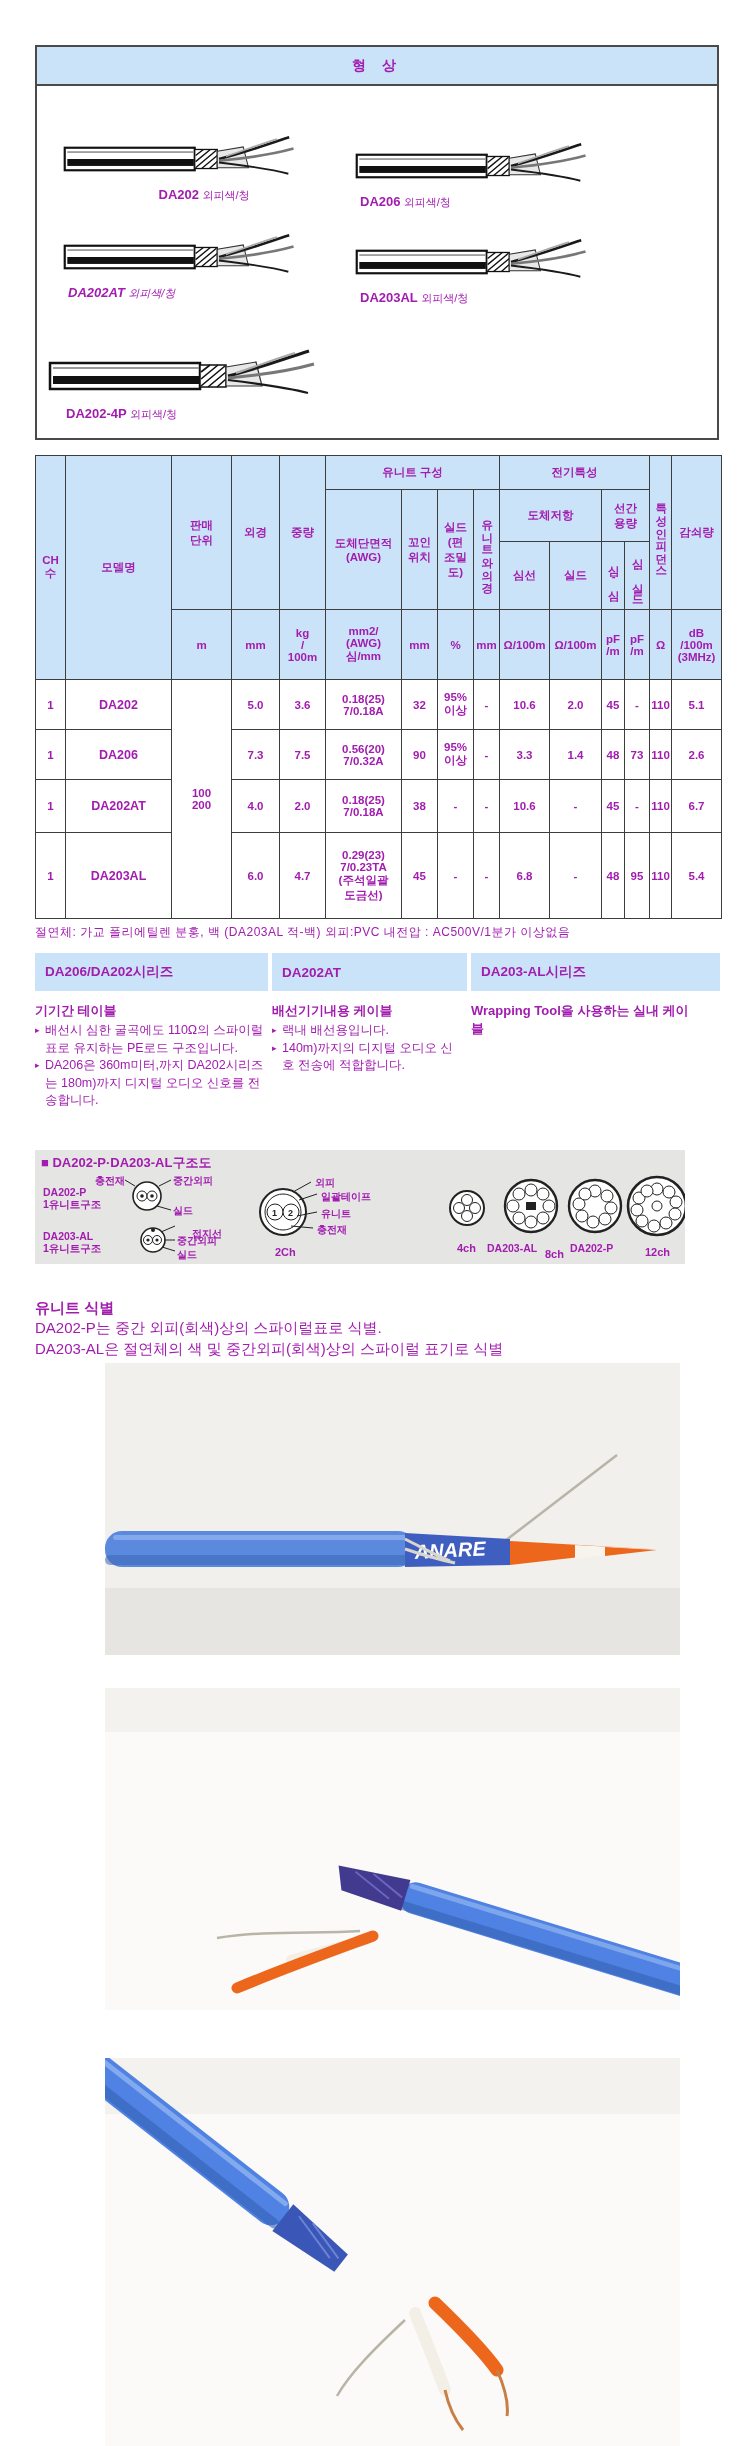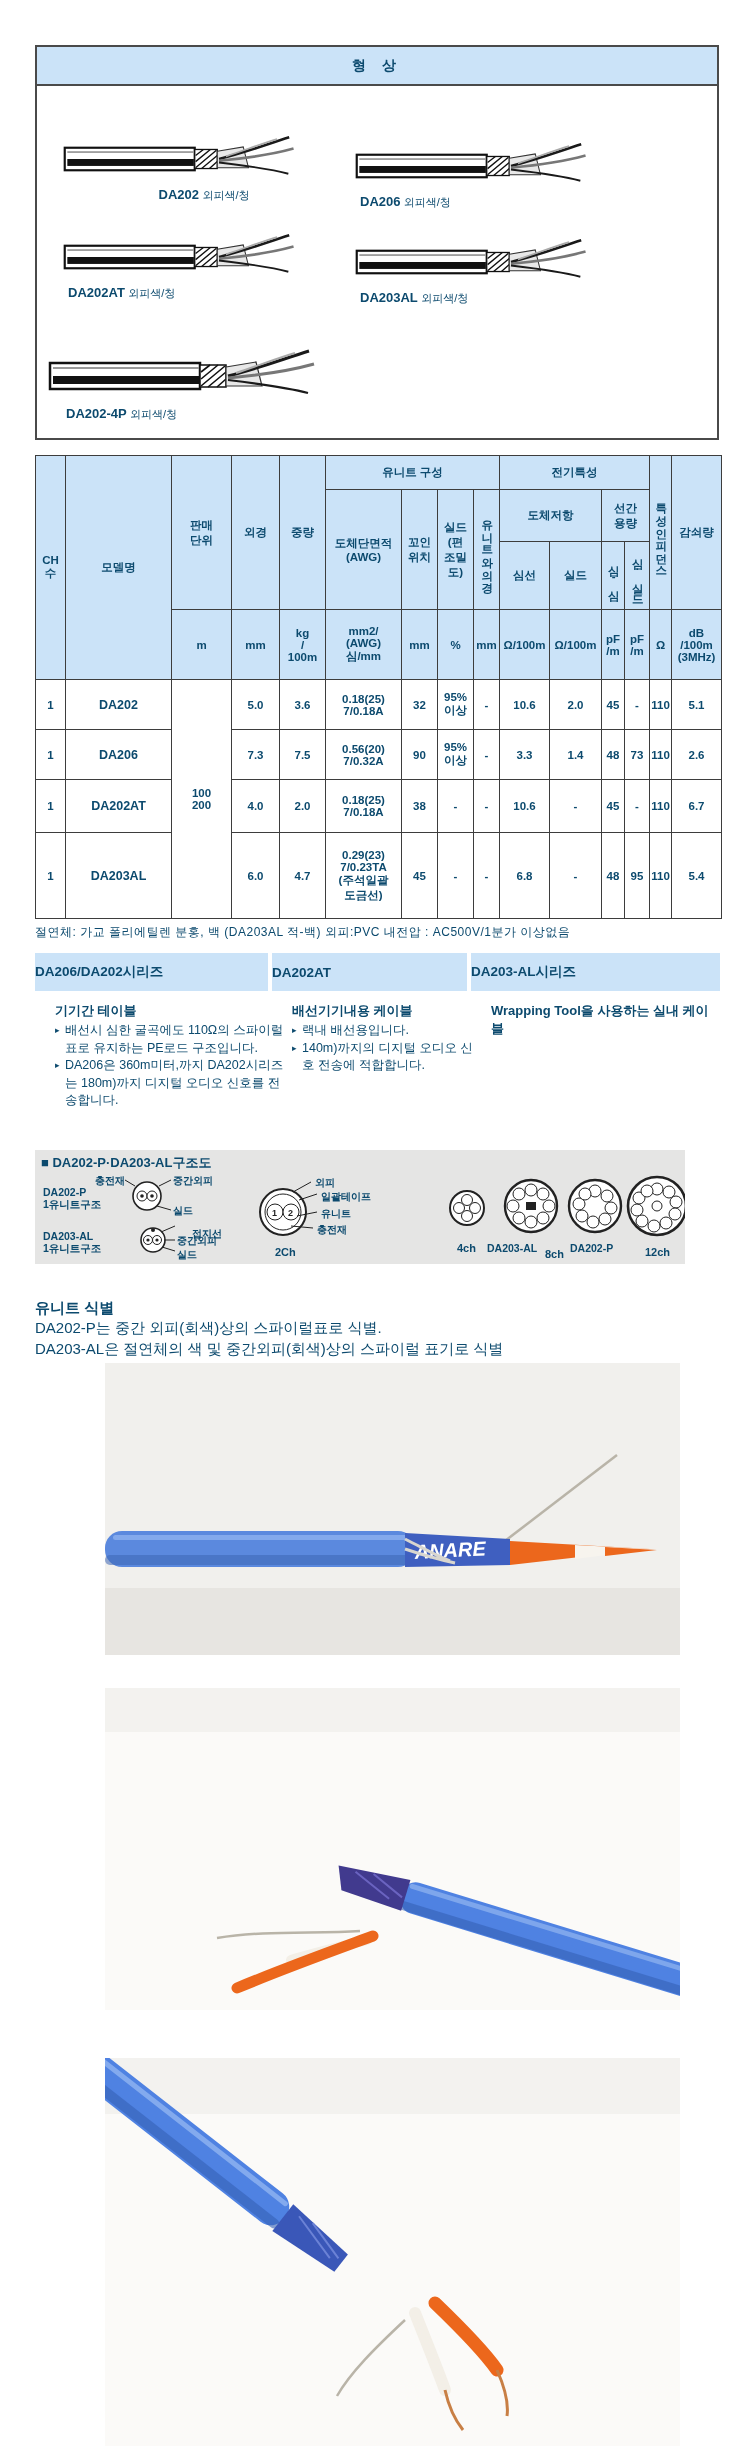--- a/index.html
+++ b/index.html
@@ -1,17 +1,17 @@
 <!DOCTYPE html>
 <html><head>
 <meta charset="utf-8">
 <style>
   html,body{margin:0;padding:0;background:#fff;}
   .page{position:relative;width:740px;height:2446px;background:#fff;
-        font-family:"Liberation Sans",sans-serif;color:#0c4a6e;}
+        font-family:"Liberation Sans",sans-serif;color:#a21caf;}
   .pre{white-space:pre-line;}
 
   
   .shape-box{position:absolute;left:35px;top:45px;width:684px;height:395px;
              border:2px solid #4a4a4a;background:#fff;box-sizing:border-box;}
   .shape-head{height:37px;background:#cbe3f8;border-bottom:2px solid #4a4a4a;
               display:flex;align-items:center;justify-content:center;
               font-weight:bold;font-size:14px;letter-spacing:6px;}
   .shape-item{position:absolute;width:290px;}
   .shape-item svg{display:block;}
@@ -31,22 +31,22 @@
   .spec tr.r-d1,.spec tr.r-d2{height:50px;} .spec tr.r-d3{height:53px;}
   .spec tr.r-d4{height:86px;}
   .spec .model{font-size:12.5px;}
 
   .footnote{position:absolute;left:35px;top:924px;width:690px;font-size:12px;
             letter-spacing:0.5px;}
 
   
   .series-head{position:absolute;top:953px;height:38px;background:#cbe3f8;
                box-sizing:border-box;display:flex;align-items:center;
-               font-weight:bold;font-size:13.5px;}
-  .series-body{position:absolute;top:1002px;font-size:12.5px;line-height:1.4;margin-left:20px;}
+               padding-left:10px;font-weight:bold;font-size:13.5px;}
+  .series-body{position:absolute;top:1002px;font-size:12.5px;line-height:1.4;}
   .series-body .stitle{font-weight:bold;font-size:13px;margin-bottom:2px;}
   .series-body .bullet{position:relative;padding-left:10px;}
   .series-body .bullet:before{content:"▸";position:absolute;left:0;font-size:9px;top:2px;}
 
   
   .diagram{position:absolute;left:35px;top:1150px;width:650px;height:114px;
            background:#e5e5e4;box-sizing:border-box;}
   .diag-title{position:absolute;left:6px;top:4px;font-weight:bold;font-size:13px;}
   .diag-label{position:absolute;font-size:10.5px;font-weight:bold;line-height:1.15;}
   .diag-callout{position:absolute;font-size:10px;font-weight:bold;}
@@ -94,21 +94,21 @@
     <div class="shape-label"><b>DA202</b>
       <span>외피색/청</span></div>
   </div>
   <div class="shape-item" style="left:342px;top:140px;">
     <svg width="260" height="52">
         <use href="#cableSym"></use>
       </svg>
     <div class="shape-label"><b>DA206</b>
       <span>외피색/청</span></div>
   </div>
-  <div class="shape-item" style="left:50px;top:231px;">
+  <div class="shape-item" style="left:50px;top:231px;font-style:italic;">
     <svg width="260" height="52">
         <use href="#cableSym"></use>
       </svg>
     <div class="shape-label"><b>DA202AT</b>
       <span>외피색/청</span></div>
   </div>
   <div class="shape-item" style="left:342px;top:236px;">
     <svg width="260" height="52">
         <use href="#cableSym"></use>
       </svg>

